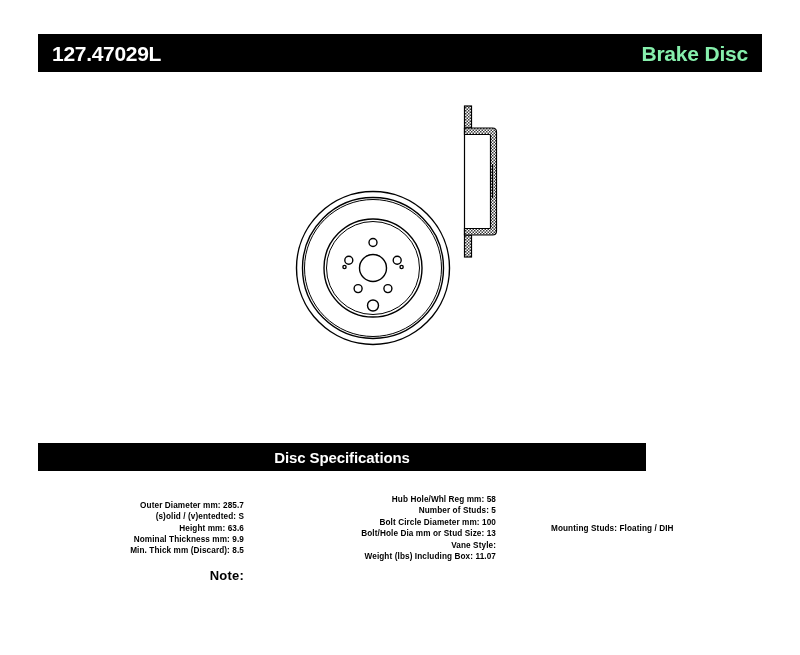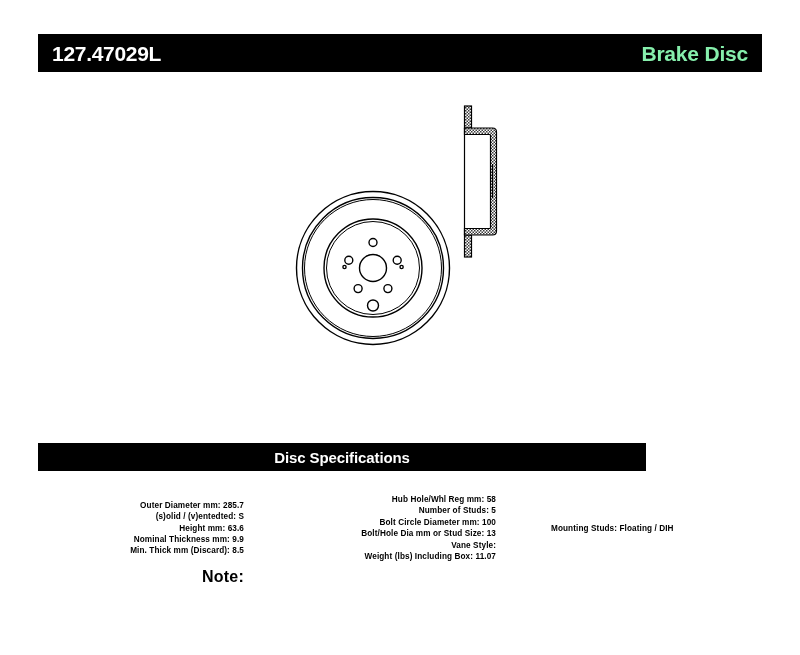--- a/index.html
+++ b/index.html
@@ -117,21 +117,21 @@
   }
 
   .note-row {
     position: absolute;
     left: 38px;
     top: 568px;
     width: 228px;
     text-align: right;
     padding-right: 22px;
     box-sizing: border-box;
-    font-size: 16px;
+    font-size: 13px;
     font-weight: bold;
     letter-spacing: 0.2px;
   }
   .note-row .note-value {
     font-weight: bold;
   }
 </style>
 </head>
 <body>
 

